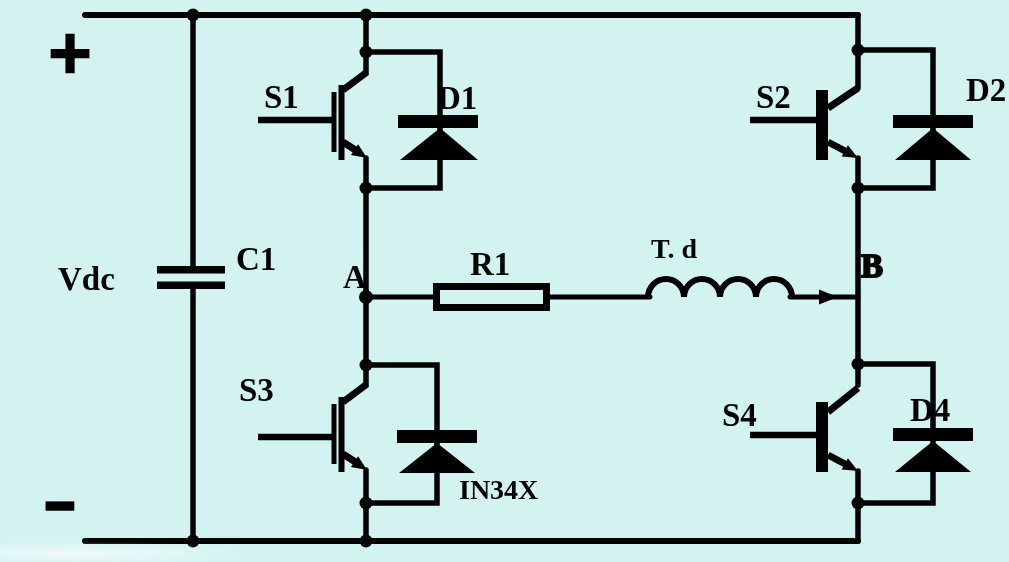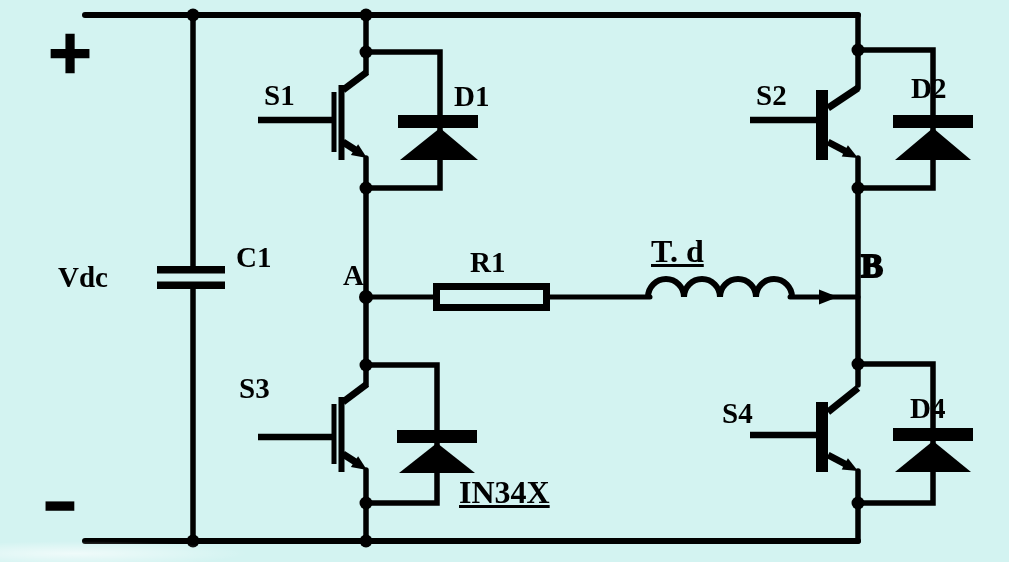--- a/index.html
+++ b/index.html
@@ -8,27 +8,27 @@
     width:1009px;height:562px;
     background:#d3f3f1;
     overflow:hidden;
     font-family:"Liberation Serif",serif;
   }
   .stage svg{position:absolute;left:0;top:0;}
   .lbl{
     position:absolute;
     font-family:"Liberation Serif",serif;
     font-weight:bold;
-    font-size:29px;
+    font-size:33px;
     line-height:1;
     color:#000;
     white-space:pre;
     letter-spacing:0px;
   }
-  .lbl-small{font-size:32px;text-decoration:underline;}
+  .lbl-small{font-size:28px;}
   .lbl-b{
     font-size:33px;
     -webkit-text-stroke:2px #000;
   }
   .smudge{
     position:absolute;left:0;top:541px;width:250px;height:21px;
     background:radial-gradient(ellipse at 30% 60%, rgba(255,255,255,0.65), rgba(255,255,255,0) 70%);
     pointer-events:none;
   }
 </style>
@@ -143,23 +143,23 @@
       <circle cx="858" cy="503" r="6.5"></circle>
     </g>
 
     <text x="70" y="72" text-anchor="middle" font-family="DejaVu Sans, sans-serif" font-size="58" font-weight="bold" fill="#000" stroke="#000" stroke-width="2.5">+</text>
     <text x="60" y="518" text-anchor="middle" font-family="DejaVu Sans, sans-serif" font-size="38" font-weight="bold" fill="#000" stroke="#000" stroke-width="5">−</text>
   </svg>
 
   <div class="lbl" style="left:58px;top:263px">Vdc</div>
   <div class="lbl" style="left:236px;top:243px">C1</div>
   <div class="lbl" style="left:264px;top:81px">S1</div>
-  <div class="lbl" style="left:454px;top:82px">D1</div>
+  <div class="lbl" style="left:437px;top:82px">D1</div>
   <div class="lbl" style="left:756px;top:81px">S2</div>
-  <div class="lbl" style="left:911px;top:74px">D2</div>
+  <div class="lbl" style="left:966px;top:74px">D2</div>
   <div class="lbl" style="left:343px;top:261px">A</div>
   <div class="lbl" style="left:470px;top:248px">R1</div>
   <div class="lbl lbl-small" style="left:651px;top:235px">T. d</div>
   <div class="lbl lbl-b" style="left:861px;top:250px">B</div>
   <div class="lbl" style="left:239px;top:374px">S3</div>
   <div class="lbl lbl-small" style="left:459px;top:476px">IN34X</div>
   <div class="lbl" style="left:722px;top:399px">S4</div>
   <div class="lbl" style="left:910px;top:394px">D4</div>
 
   <div class="smudge"></div>

